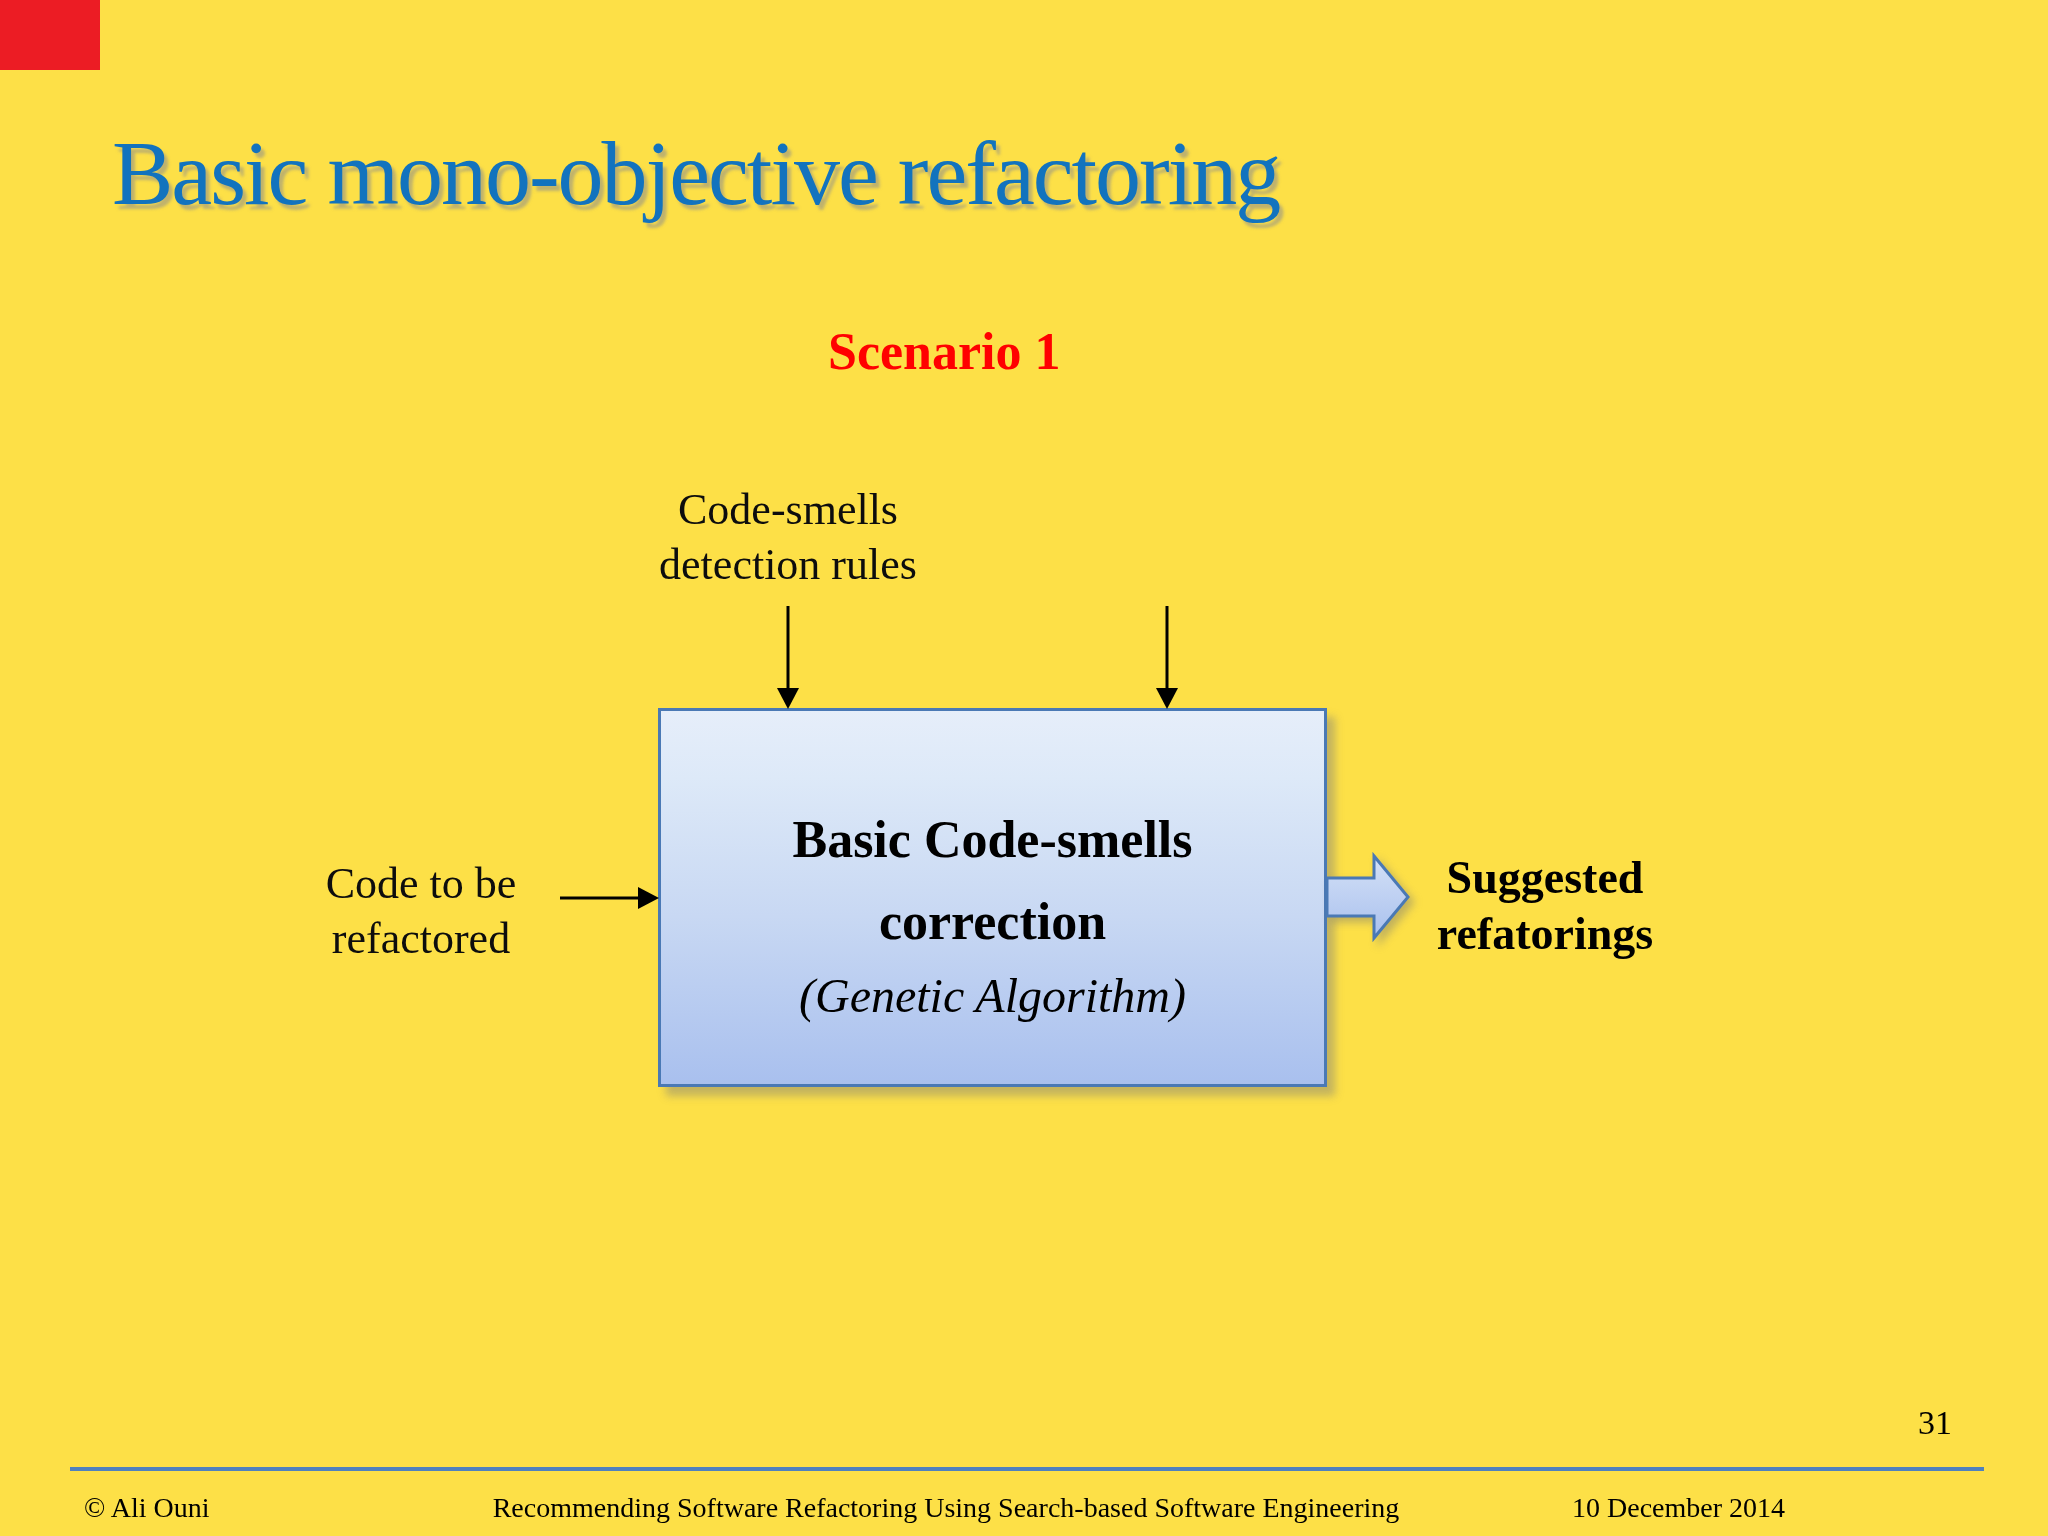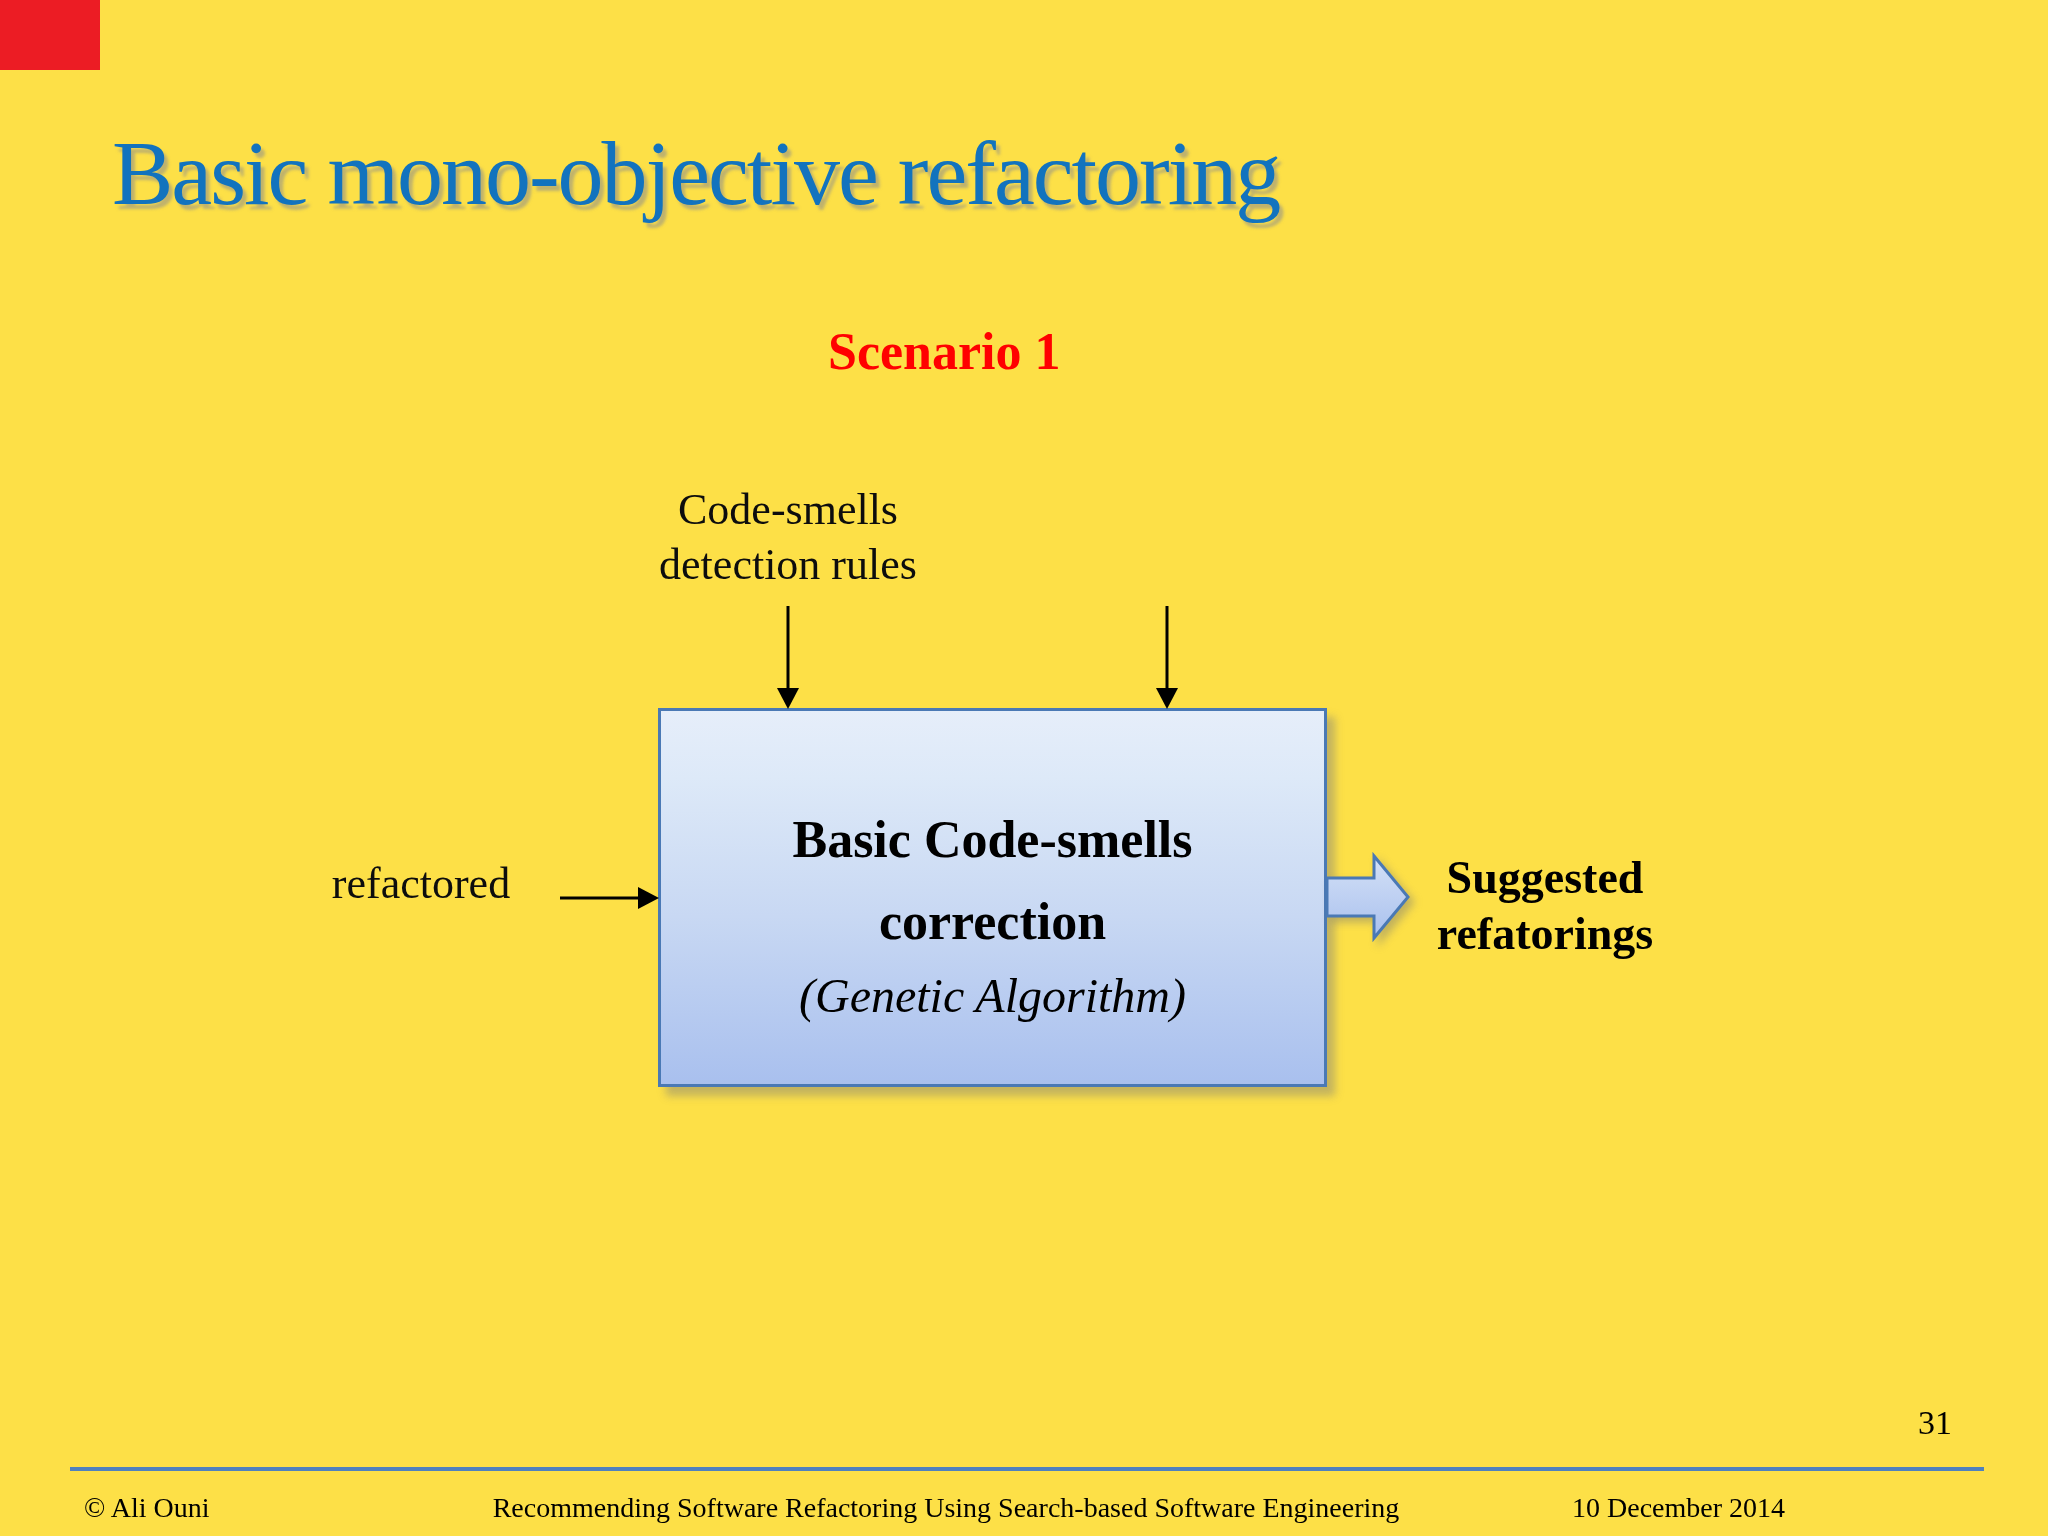--- a/index.html
+++ b/index.html
@@ -141,20 +141,21 @@
 
   <div class="scenario-heading">Scenario 1</div>
 
   <div class="dlabel dlabel-top1">
     <div>Code-smells</div>
     <div>detection rules</div>
   </div>
 
 
   <div class="dlabel dlabel-left">
+    <div>Code to be</div>
     <div>refactored</div>
   </div>
 
   <div class="dlabel dlabel-out">
     <div>Suggested</div>
     <div>refatorings</div>
   </div>
 
   <div class="process-box">
     <div class="bline1">Basic Code-smells</div>

